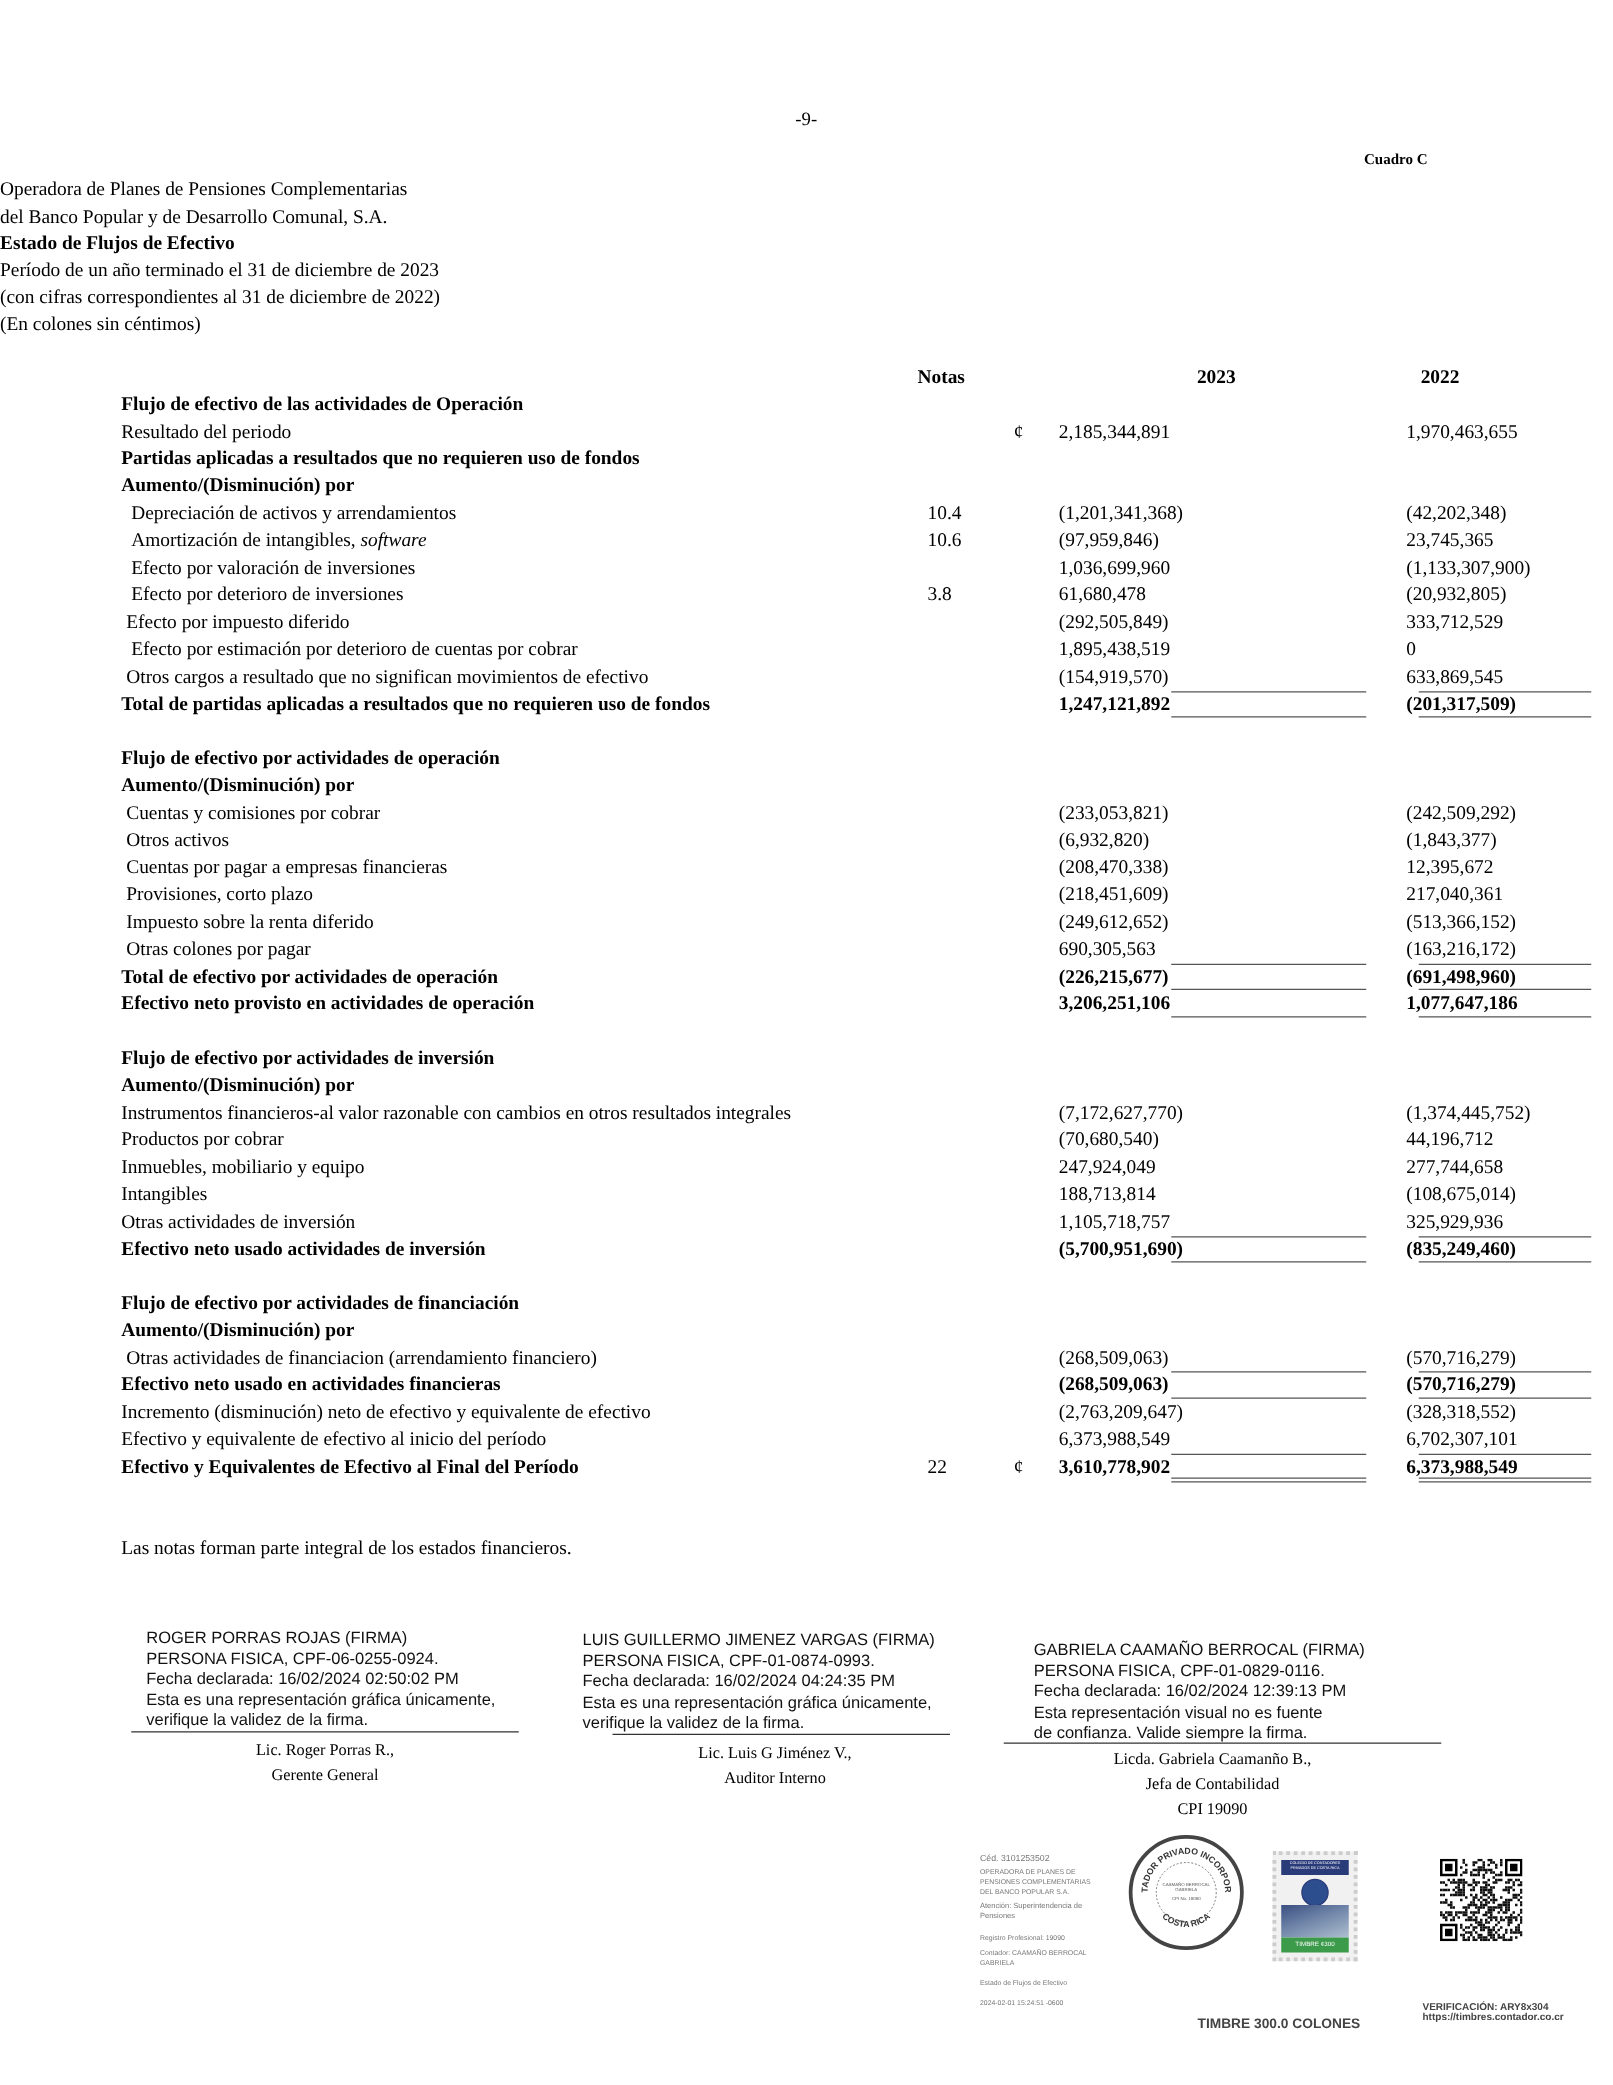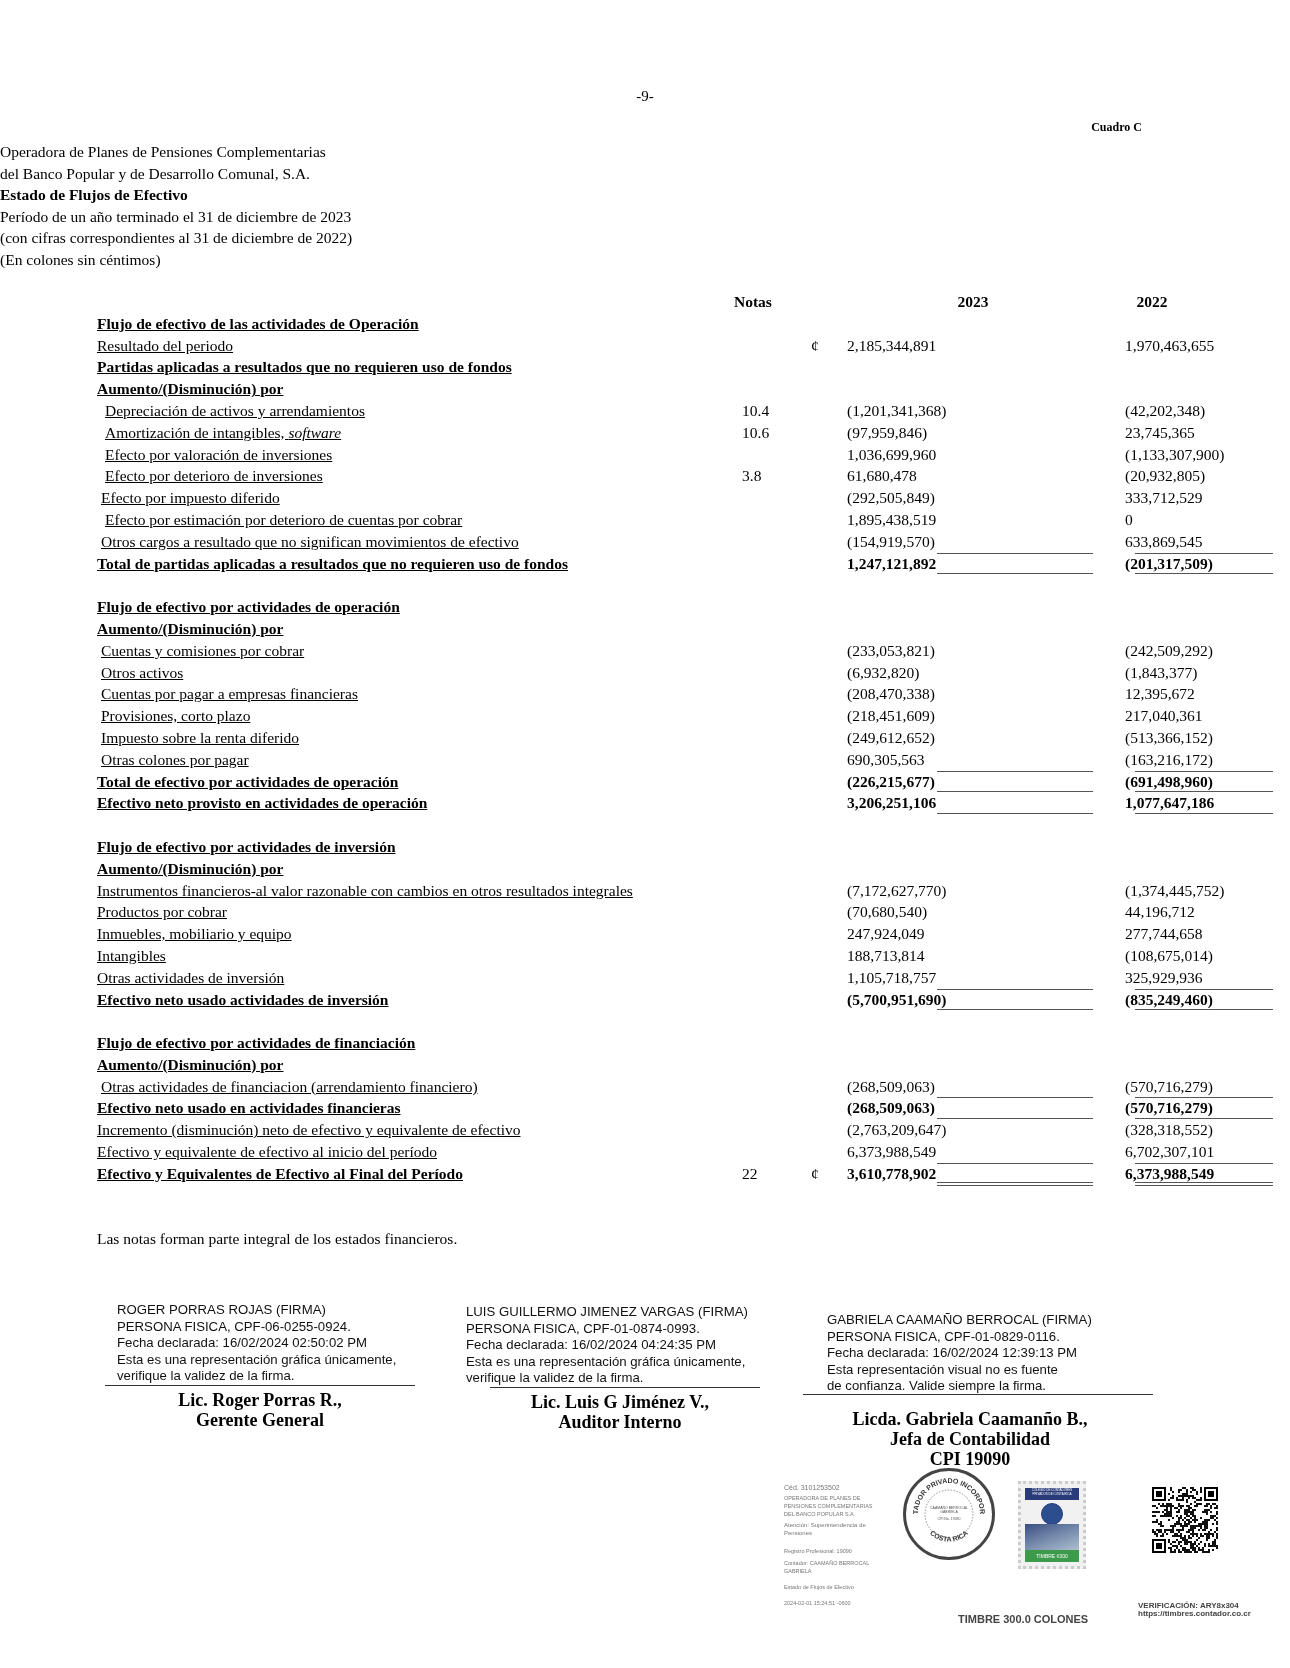--- a/index.html
+++ b/index.html
@@ -4,21 +4,21 @@
   <style>
     html, body { margin: 0; padding: 0; background: #ffffff; }
     body { width: 1290px; height: 1668px; position: relative; font-family: "Liberation Serif", serif; color: #000; font-size: 15.5px; overflow: hidden; }
     .abs { position: absolute; }
     .page-num { left: 0; width: 1290px; text-align: center; top: 88px; font-size: 15px; }
     .cuadro { right: 148px; top: 120px; font-weight: bold; font-size: 12px; }
     .header { left: 0; width: 1290px; top: 141px; line-height: 21.5px; font-size: 15.5px; }
     .header .bold { font-weight: bold; }
     .tbl { position: absolute; left: 97px; top: 291px; width: 1100px; }
     .row { position: relative; height: 21.8px; line-height: 21.8px; white-space: nowrap; }
-    .row .lbl { position: absolute; left: 0; text-decoration: underline; }
+    .row .lbl { position: absolute; left: 0; }
     .row .lbl.ind1 { left: 8px; }
     .row .lbl.ind2 { left: 4px; }
     .row.bold .lbl, .row.bold .v { font-weight: bold; }
     .row .note { position: absolute; left: 645px; width: 60px; text-align: left; }
     .row .cur { position: absolute; left: 714px; }
     .row .v { position: absolute; text-align: left; }
     .row .v23 { left: 750px; width: 246px; }
     .row .v22 { left: 1028px; width: 148px; }
     .row.hdr .note, .row.hdr .v { font-weight: bold; }
     .row.hdr .note { left: 637px; }
@@ -30,21 +30,21 @@
     .row .v23.dul::after, .row .v22.dul::after { content: ""; position: absolute; bottom: -1px; height: 2px; border-top: 1px solid #555; border-bottom: 1px solid #555; }
     .row .v23.dul::after { left: 90px; right: 0; }
     .row .v22.dul::after { left: 10px; right: 0; }
     .row .v23.bul::after, .row .v22.bul::after { content: ""; position: absolute; bottom: 0; height: 0; border-top: 1px solid #555; }
     .row .v23.bul::after { left: 90px; right: 0; }
     .row .v22.bul::after { left: 10px; right: 0; }
     .gap { height: 21.8px; }
     .footnote { left: 97px; top: 1230px; font-size: 15.5px; }
     .sig { position: absolute; font-family: "Liberation Sans", sans-serif; font-size: 13.2px; line-height: 16.5px; color: #111; }
     .sig-line { position: absolute; height: 0; border-top: 1px solid #333; }
-    .sig-name { position: absolute; text-align: center; font-weight: bold; font-size: 18px; line-height: 20px; }
+    .sig-name { position: absolute; text-align: center; font-weight: normal; font-size: 13px; line-height: 20px; }
     .stamp-text { position: absolute; font-family: "Liberation Sans", sans-serif; font-size: 5.5px; color: #777; line-height: 8px; }
     .seal { position: absolute; border-radius: 50%; border: 3px solid #444; }
     .timbre { position: absolute; background: #f1f1f1; border: 3px dotted #ccc; }
     .qr { position: absolute; }
     .small-sans { position: absolute; font-family: "Liberation Sans", sans-serif; color: #444; font-weight: bold; }
   </style>
 </head>
 <body>
 
 <div class="abs page-num">-9-</div>
@@ -274,21 +274,21 @@
 </div>
 
 <div class="sig" style="left:827px; top:1312px;">
   <div>GABRIELA CAAMAÑO BERROCAL (FIRMA)</div>
   <div>PERSONA FISICA, CPF-01-0829-0116.</div>
   <div>Fecha declarada: 16/02/2024 12:39:13 PM</div>
   <div>Esta representación visual no es fuente</div>
   <div>de confianza. Valide siempre la firma.</div>
 </div>
 <div class="sig-line" style="left:803px; width:350px; top:1394px;"></div>
-<div class="sig-name" style="left:810px; width:320px; top:1397px;margin-top:12px;">
+<div class="sig-name" style="left:810px; width:320px; top:1397px;">
   <div>Licda. Gabriela  Caamanño B.,</div>
   <div>Jefa de Contabilidad</div>
   <div>CPI 19090</div>
 </div>
 
 <div class="stamp-text" style="left:784px; top:1484px; width:100px;">
   <div style="font-size:7px;">Céd. 3101253502</div>
   <div style="margin-top:2px;">OPERADORA DE PLANES DE PENSIONES COMPLEMENTARIAS DEL BANCO POPULAR S.A.</div>
   <div style="margin-top:3px; font-size:6px;">Atención: Superintendencia de Pensiones</div>
   <div style="margin-top:10px;">Registro Profesional: 19090</div>

